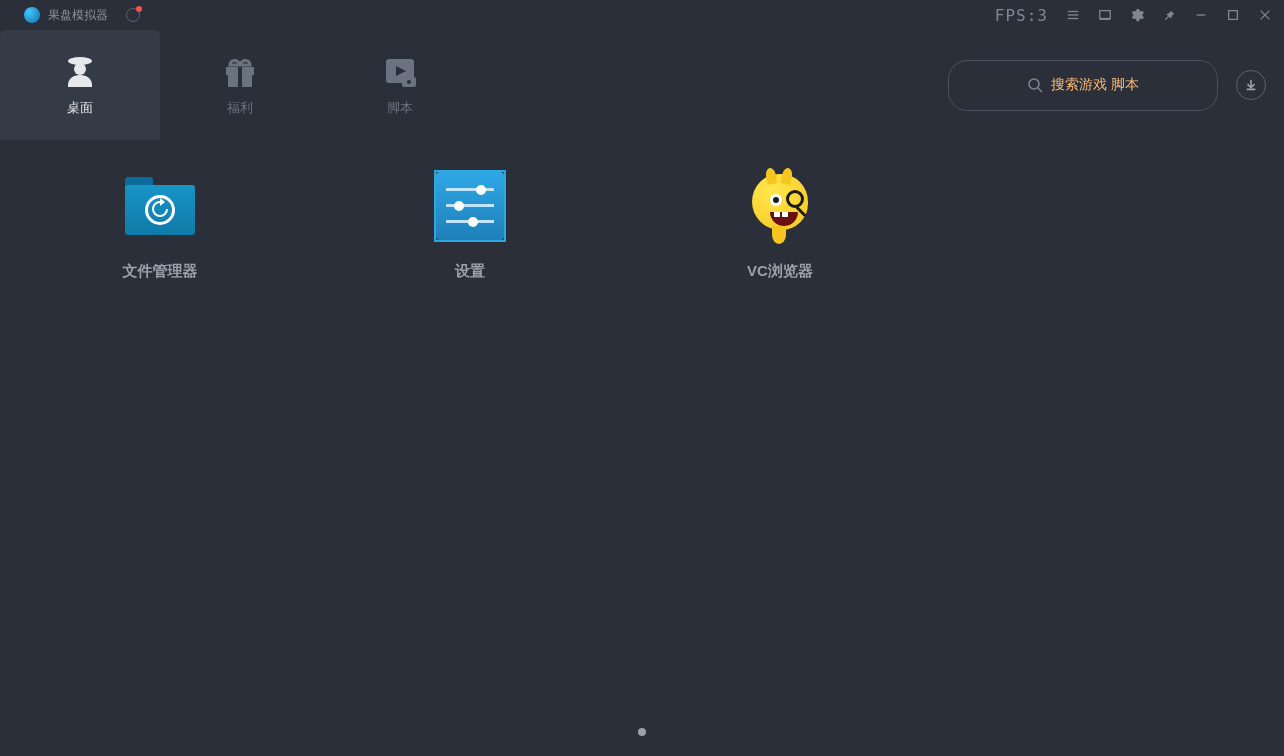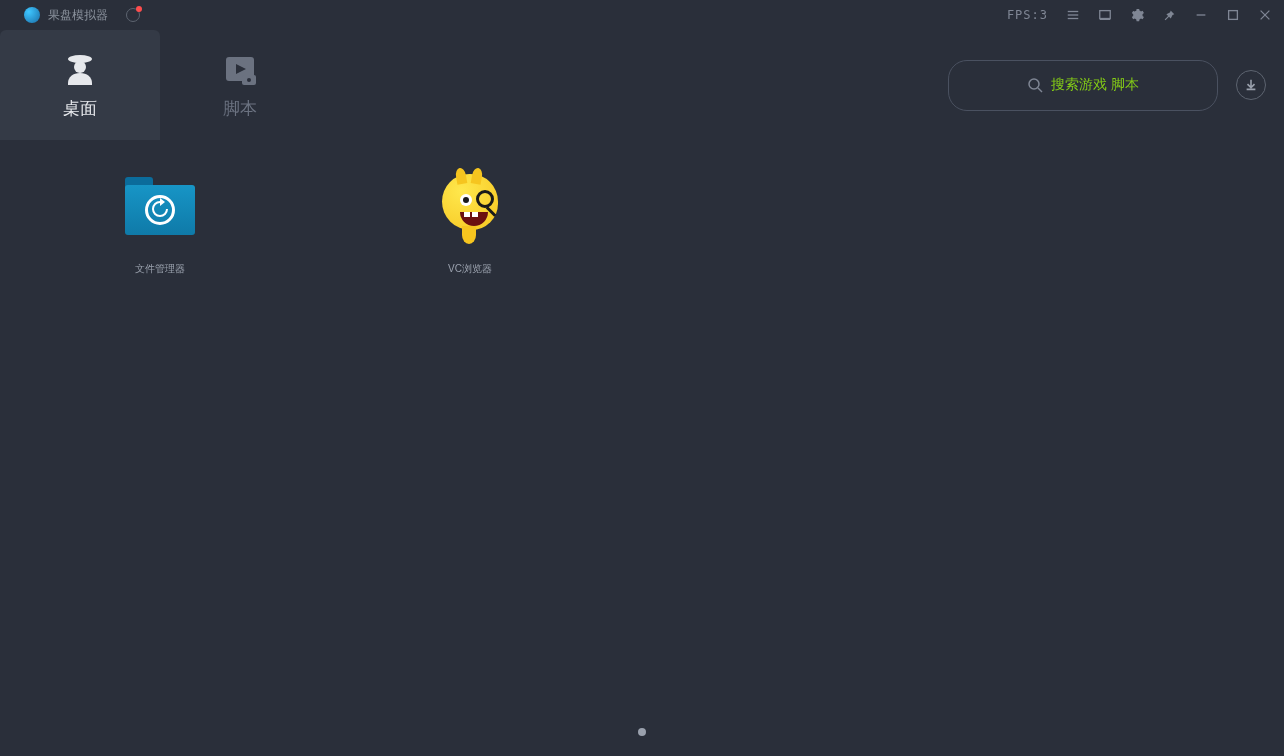--- a/index.html
+++ b/index.html
@@ -30,21 +30,21 @@
   }
   .titlebar .clock-icon {
     width: 14px; height: 14px; border: 1.5px solid #5d6470; border-radius: 50%;
     position: relative; margin-left: 10px;
   }
   .titlebar .clock-icon::after {
     content: ''; position: absolute; top: -3px; right: -3px;
     width: 6px; height: 6px; background: #ff4d4d; border-radius: 50%;
   }
   .titlebar .right { margin-left: auto; display: flex; align-items: center; gap: 18px; }
-  .titlebar .fps { font-family: monospace; font-size: 12px; color: #7f8694; letter-spacing: 1px; }
+  .titlebar .fps { font-family: monospace; font-size: 16px; color: #7f8694; letter-spacing: 1px; }
   .titlebar .win-btn { width: 14px; height: 14px; display: flex; align-items: center; justify-content: center; cursor: pointer; color: #7f8694; }
   .titlebar .win-btn svg { width: 14px; height: 14px; }
 
   
   .header {
     height: 110px;
     display: flex;
     align-items: stretch;
     padding: 0 12px 0 0;
   }
@@ -59,36 +59,36 @@
     cursor: pointer;
     color: #6b7280;
   }
   .tab.active {
     background: #343a46;
     border-radius: 6px 6px 0 0;
     color: #e6e8ec;
   }
   .tab .tab-icon { width: 40px; height: 36px; display: flex; align-items: center; justify-content: center; }
   .tab .tab-icon svg { width: 40px; height: 36px; }
-  .tab .tab-label { font-size: 17px; }
+  .tab .tab-label { font-size: 13px; }
 
   .header-right {
     margin-left: auto;
     display: flex;
     align-items: center;
     gap: 18px;
     padding-right: 6px;
   }
   .search {
     width: 270px; height: 51px;
     border: 1px solid #4a5160;
     border-radius: 19px;
     display: flex; align-items: center; justify-content: center;
     gap: 8px;
-    color: #84cc16;
+    color: #fdba74;
     font-size: 14px;
     cursor: text;
   }
   .search svg { width: 16px; height: 16px; }
   .download-btn {
     width: 30px; height: 30px; border: 1.5px solid #5d6470; border-radius: 50%;
     display: flex; align-items: center; justify-content: center; cursor: pointer;
   }
   .download-btn svg { width: 14px; height: 14px; fill: #9aa1ad; }
 
@@ -104,21 +104,21 @@
     justify-content: flex-start;
     padding: 0 80px;
     gap: 150px;
   }
   .app {
     width: 160px;
     display: flex; flex-direction: column; align-items: center; gap: 20px;
     cursor: pointer;
   }
   .app .icon-box { width: 72px; height: 72px; display: flex; align-items: center; justify-content: center; position: relative;}
-  .app .app-label { color: #9aa1ad; font-size: 10px; }
+  .app .app-label { color: #9aa1ad; font-size: 15px; font-weight: bold; }
   .app.selected .icon-box { outline: 2px solid #2ea7e0; outline-offset: -2px; background: rgba(46,167,224,0.15);}
 
   
   .folder-icon { width: 70px; height: 58px; position: relative; }
   .folder-tab { position: absolute; top: 0; left: 0; width: 28px; height: 12px; background: #0b6c9b; border-radius: 3px 3px 0 0;}
   .folder-body { position: absolute; top: 8px; left: 0; width: 70px; height: 50px; background: linear-gradient(#1795c6, #0f7aa8); border-radius: 3px;}
   .folder-body::after { content:''; position:absolute; top:50%; left:50%; transform:translate(-50%,-50%); width:24px; height:24px; border:3px solid #fff; border-radius:50%;}
   .folder-arrow { position:absolute; top:50%; left:50%; transform:translate(-50%,-50%); }
 
   
@@ -221,20 +221,31 @@
             <ellipse cx="20" cy="8" rx="12" ry="4"></ellipse>
             <circle cx="20" cy="16" r="6"></circle>
             <path d="M8 32c0-6 5-10 12-10s12 4 12 10v2H8v-2z"></path>
           </svg>
       </span>
       <span class="tab-label">桌面</span>
     </div>
     <div class="tab">
       <span class="tab-icon">
         <svg viewBox="0 0 40 36" fill="#6b7280">
+            <rect x="6" y="14" width="28" height="8"></rect>
+            <rect x="8" y="22" width="24" height="12"></rect>
+            <rect x="18" y="14" width="4" height="20" fill="#2a2f3a"></rect>
+            <path d="M20 12c-2-6-10-6-10 0h10zm0 0c2-6 10-6 10 0H20z" fill="none" stroke="#6b7280" stroke-width="3"></path>
+          </svg>
+      </span>
+      <span class="tab-label">福利</span>
+    </div>
+    <div class="tab">
+      <span class="tab-icon">
+        <svg viewBox="0 0 40 36" fill="#6b7280">
             <rect x="6" y="6" width="28" height="24" rx="3"></rect>
             <polygon points="16,13 26,18 16,23" fill="#2a2f3a"></polygon>
             <rect x="22" y="24" width="14" height="10" rx="2"></rect>
             <circle cx="29" cy="29" r="2" fill="#2a2f3a"></circle>
           </svg>
       </span>
       <span class="tab-label">脚本</span>
     </div>
   </div>
   <div class="header-right">
@@ -263,20 +274,36 @@
           <div class="folder-body"></div>
           <svg class="folder-arrow" width="24" height="24" viewBox="0 0 24 24" style="top:32px;left:35px;position:absolute;transform:translate(-50%,-50%)">
               <path d="M12 4a8 8 0 108 8h-2a6 6 0 11-6-6v3l5-4-5-4v3z" fill="#fff"></path>
             </svg>
         </div>
       </div>
       <span class="app-label">文件管理器</span>
     </div>
 
 
+    <div class="app selected">
+      <div class="icon-box">
+        <div class="settings-icon">
+          <div class="slider-line" style="top:16px;">
+              <div class="slider-knob" style="right:8px;"></div>
+            </div>
+          <div class="slider-line" style="top:32px;">
+              <div class="slider-knob" style="left:8px;"></div>
+            </div>
+          <div class="slider-line" style="top:48px;">
+              <div class="slider-knob" style="right:16px;"></div>
+            </div>
+        </div>
+      </div>
+      <span class="app-label">设置</span>
+    </div>
 
 
     <div class="app">
       <div class="icon-box">
         <div class="vc-icon">
           <div class="lemon-body">
             <div class="lemon-horns"></div>
             <div class="lemon-eye-l"></div>
             <div class="lemon-mag"></div>
             <div class="lemon-mouth">

